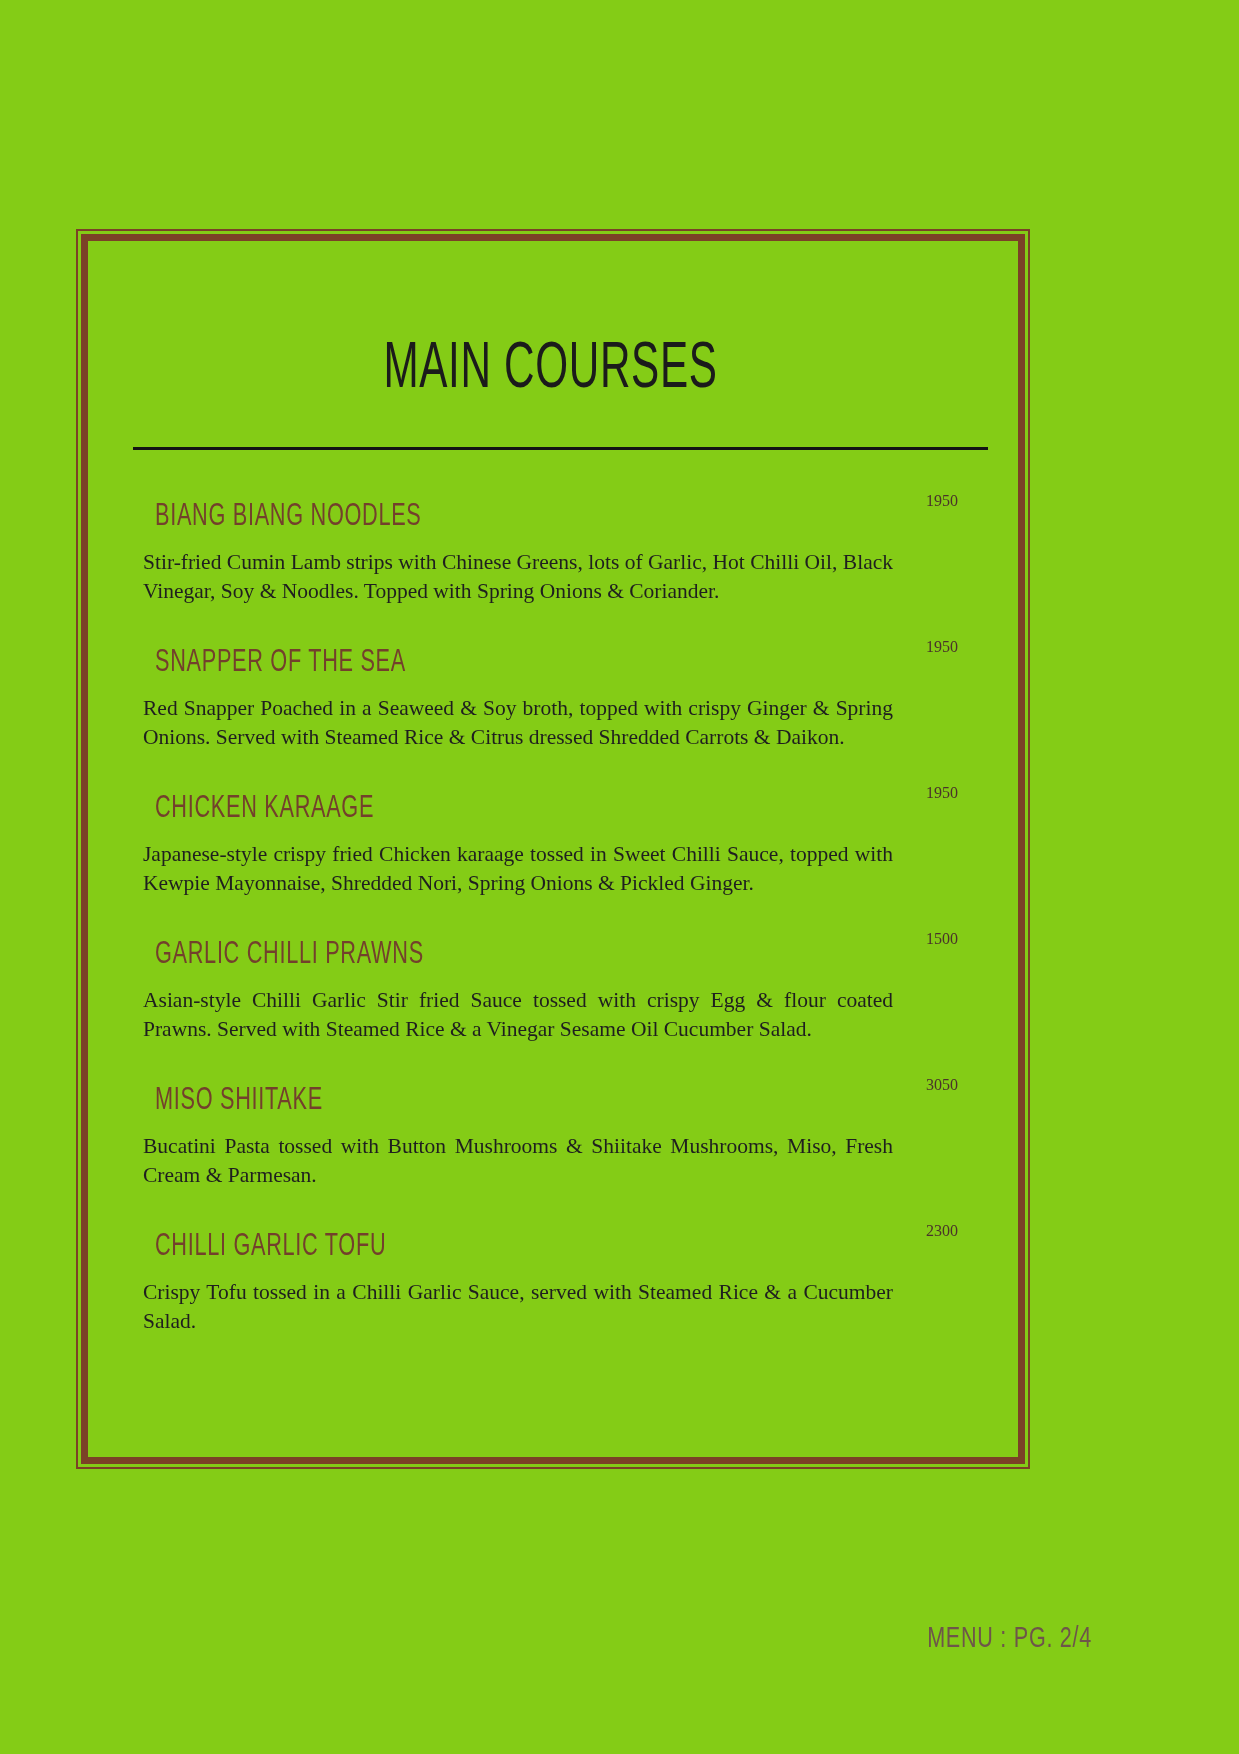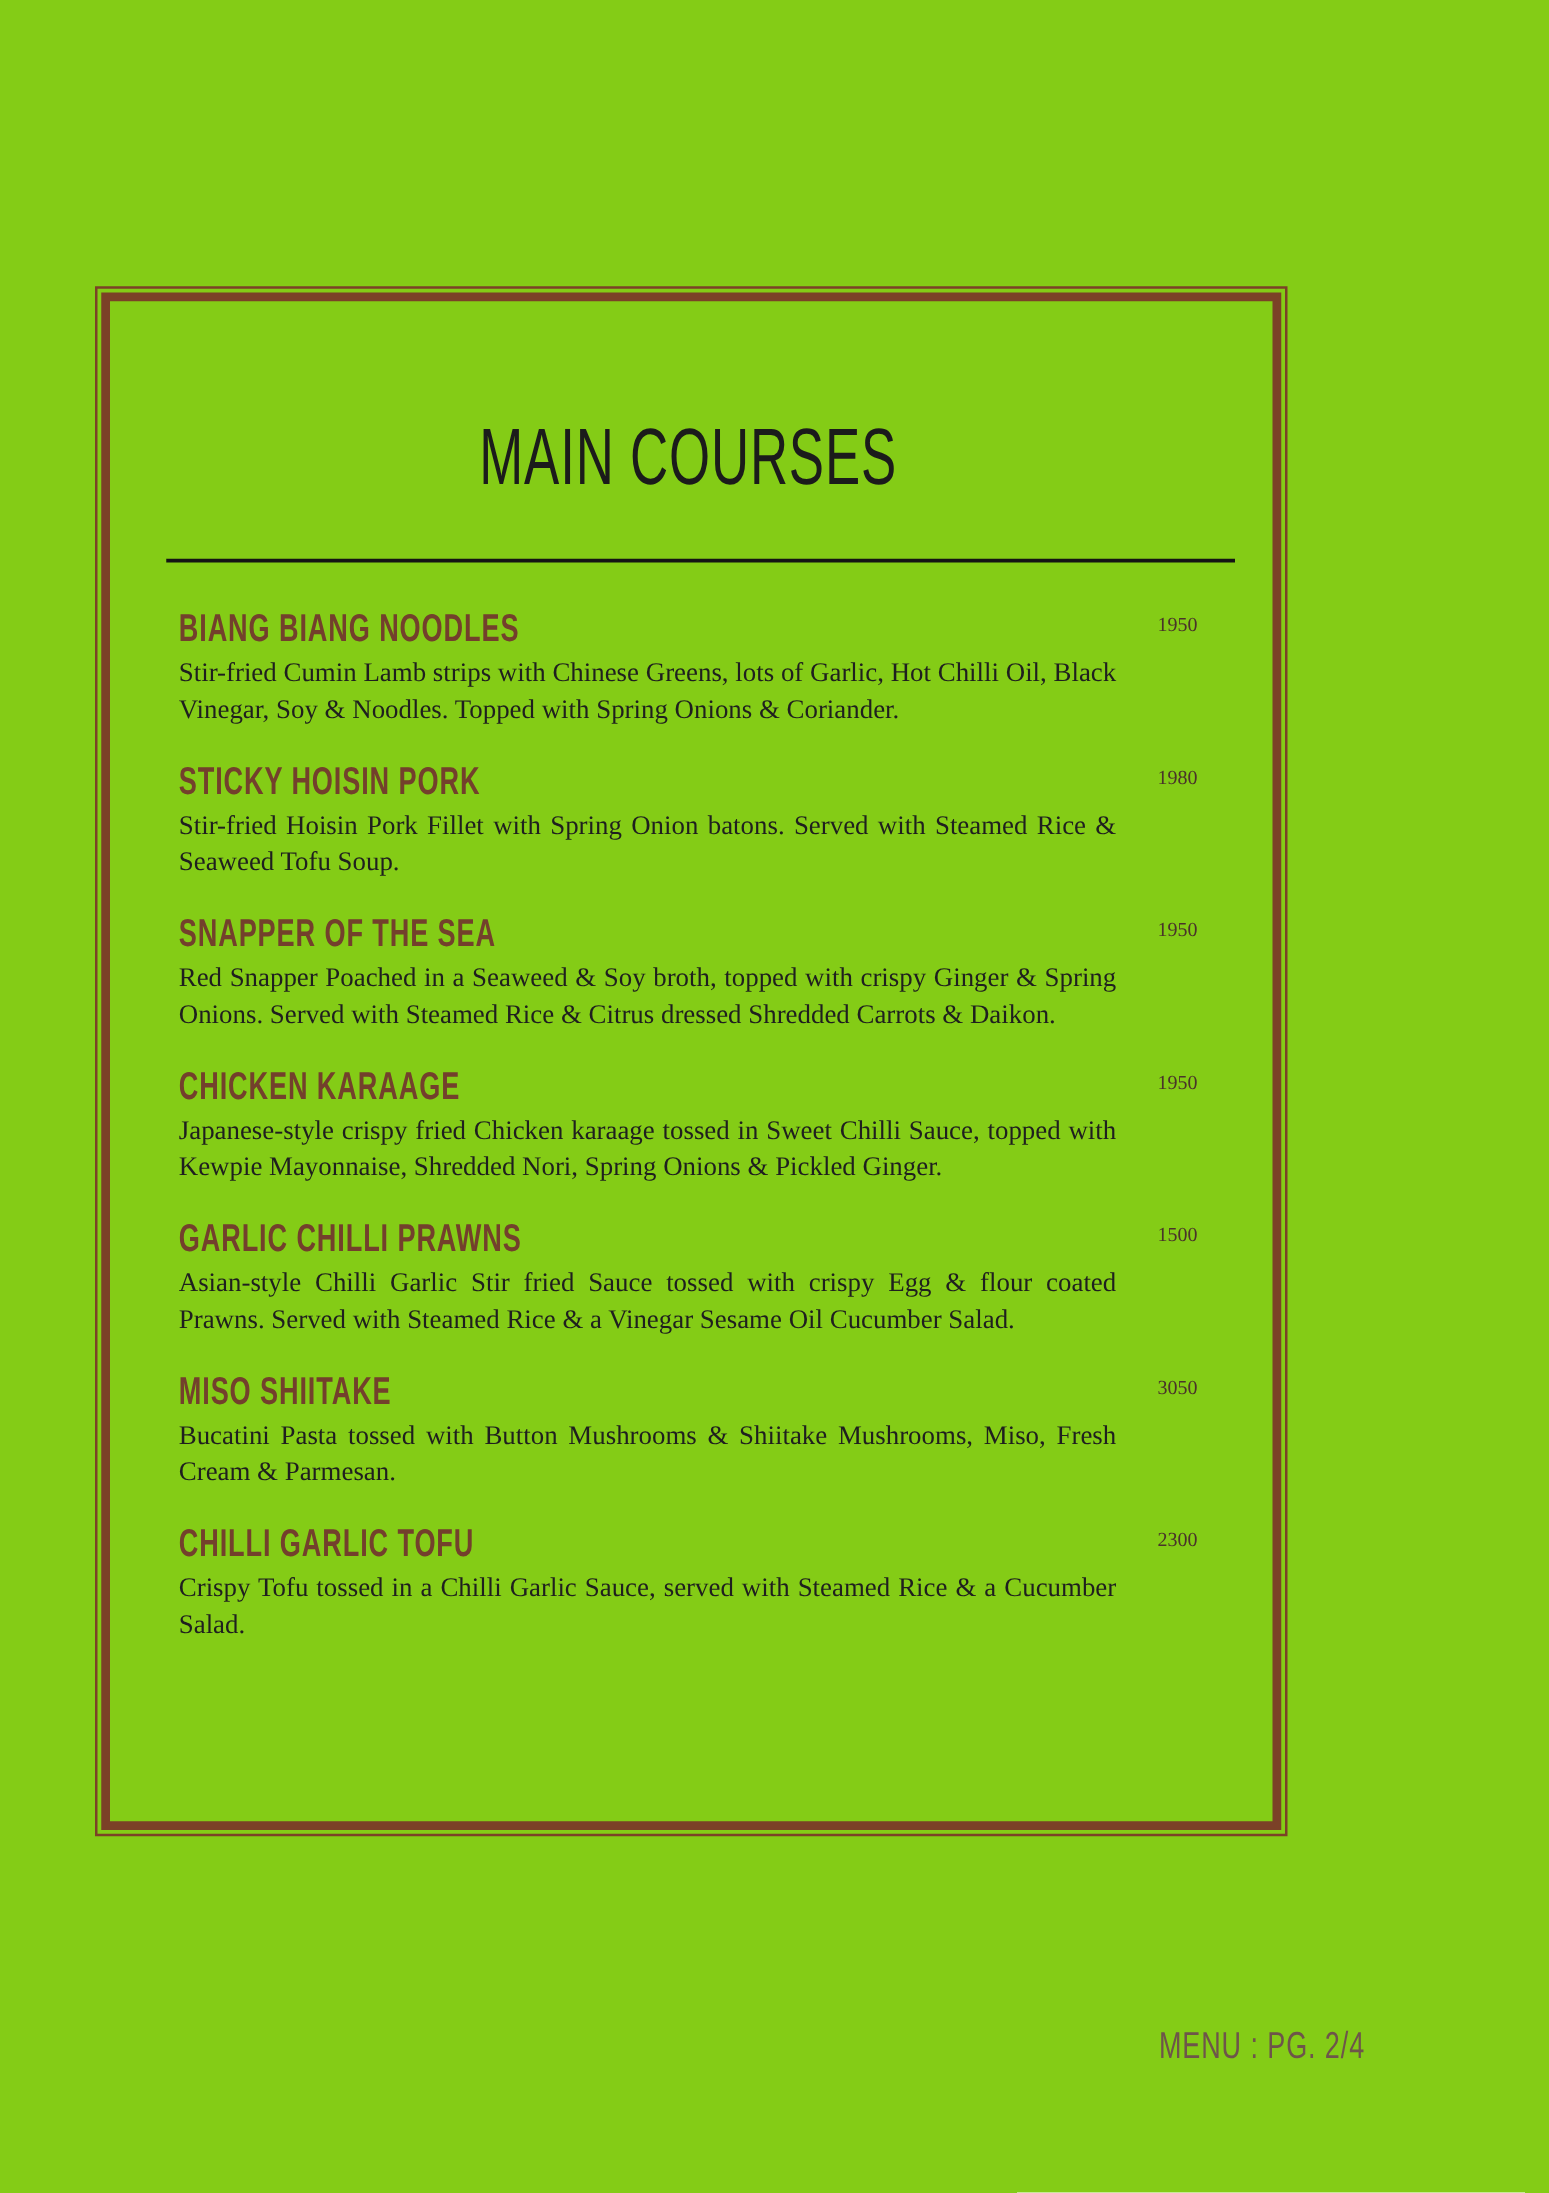--- a/index.html
+++ b/index.html
@@ -51,23 +51,23 @@
     width: 855px;
     margin: 46px 0 34px -10px;
   }
   .item { margin-bottom: 24px; }
   .item-head {
     display: flex;
     justify-content: space-between;
     align-items: flex-start;
   }
   .item-name {
-    margin: 0;
+    margin: 12px;
     font-family: "Liberation Sans", sans-serif;
-    font-weight: 700;
+    font-weight: 400;
     font-size: 31px;
     line-height: 38px;
     letter-spacing: 1px;
     color: #73402c;
     white-space: nowrap;
   }
   .cond {
     display: inline-block;
     transform: scaleX(0.70);
     transform-origin: left center;
@@ -113,27 +113,20 @@
         <div class="divider"></div>
 
         <div class="item">
           <div class="item-head">
             <h3 class="item-name"><span class="cond">BIANG BIANG NOODLES</span></h3>
             <div class="item-price">1950</div>
           </div>
           <p class="item-desc">Stir-fried Cumin Lamb strips with Chinese Greens, lots of Garlic, Hot Chilli Oil, Black Vinegar, Soy &amp; Noodles. Topped with Spring Onions &amp; Coriander.</p>
         </div>
 
-        <div class="item">
-          <div class="item-head">
-            <h3 class="item-name"><span class="cond">STICKY HOISIN PORK</span></h3>
-            <div class="item-price">1980</div>
-          </div>
-          <p class="item-desc">Stir-fried Hoisin Pork Fillet with Spring Onion batons. Served with Steamed Rice &amp; Seaweed Tofu Soup.</p>
-        </div>
 
         <div class="item">
           <div class="item-head">
             <h3 class="item-name"><span class="cond">SNAPPER OF THE SEA</span></h3>
             <div class="item-price">1950</div>
           </div>
           <p class="item-desc">Red Snapper Poached in a Seaweed &amp; Soy broth, topped with crispy Ginger &amp; Spring Onions. Served with Steamed Rice &amp; Citrus dressed Shredded Carrots &amp; Daikon.</p>
         </div>
 
         <div class="item">

